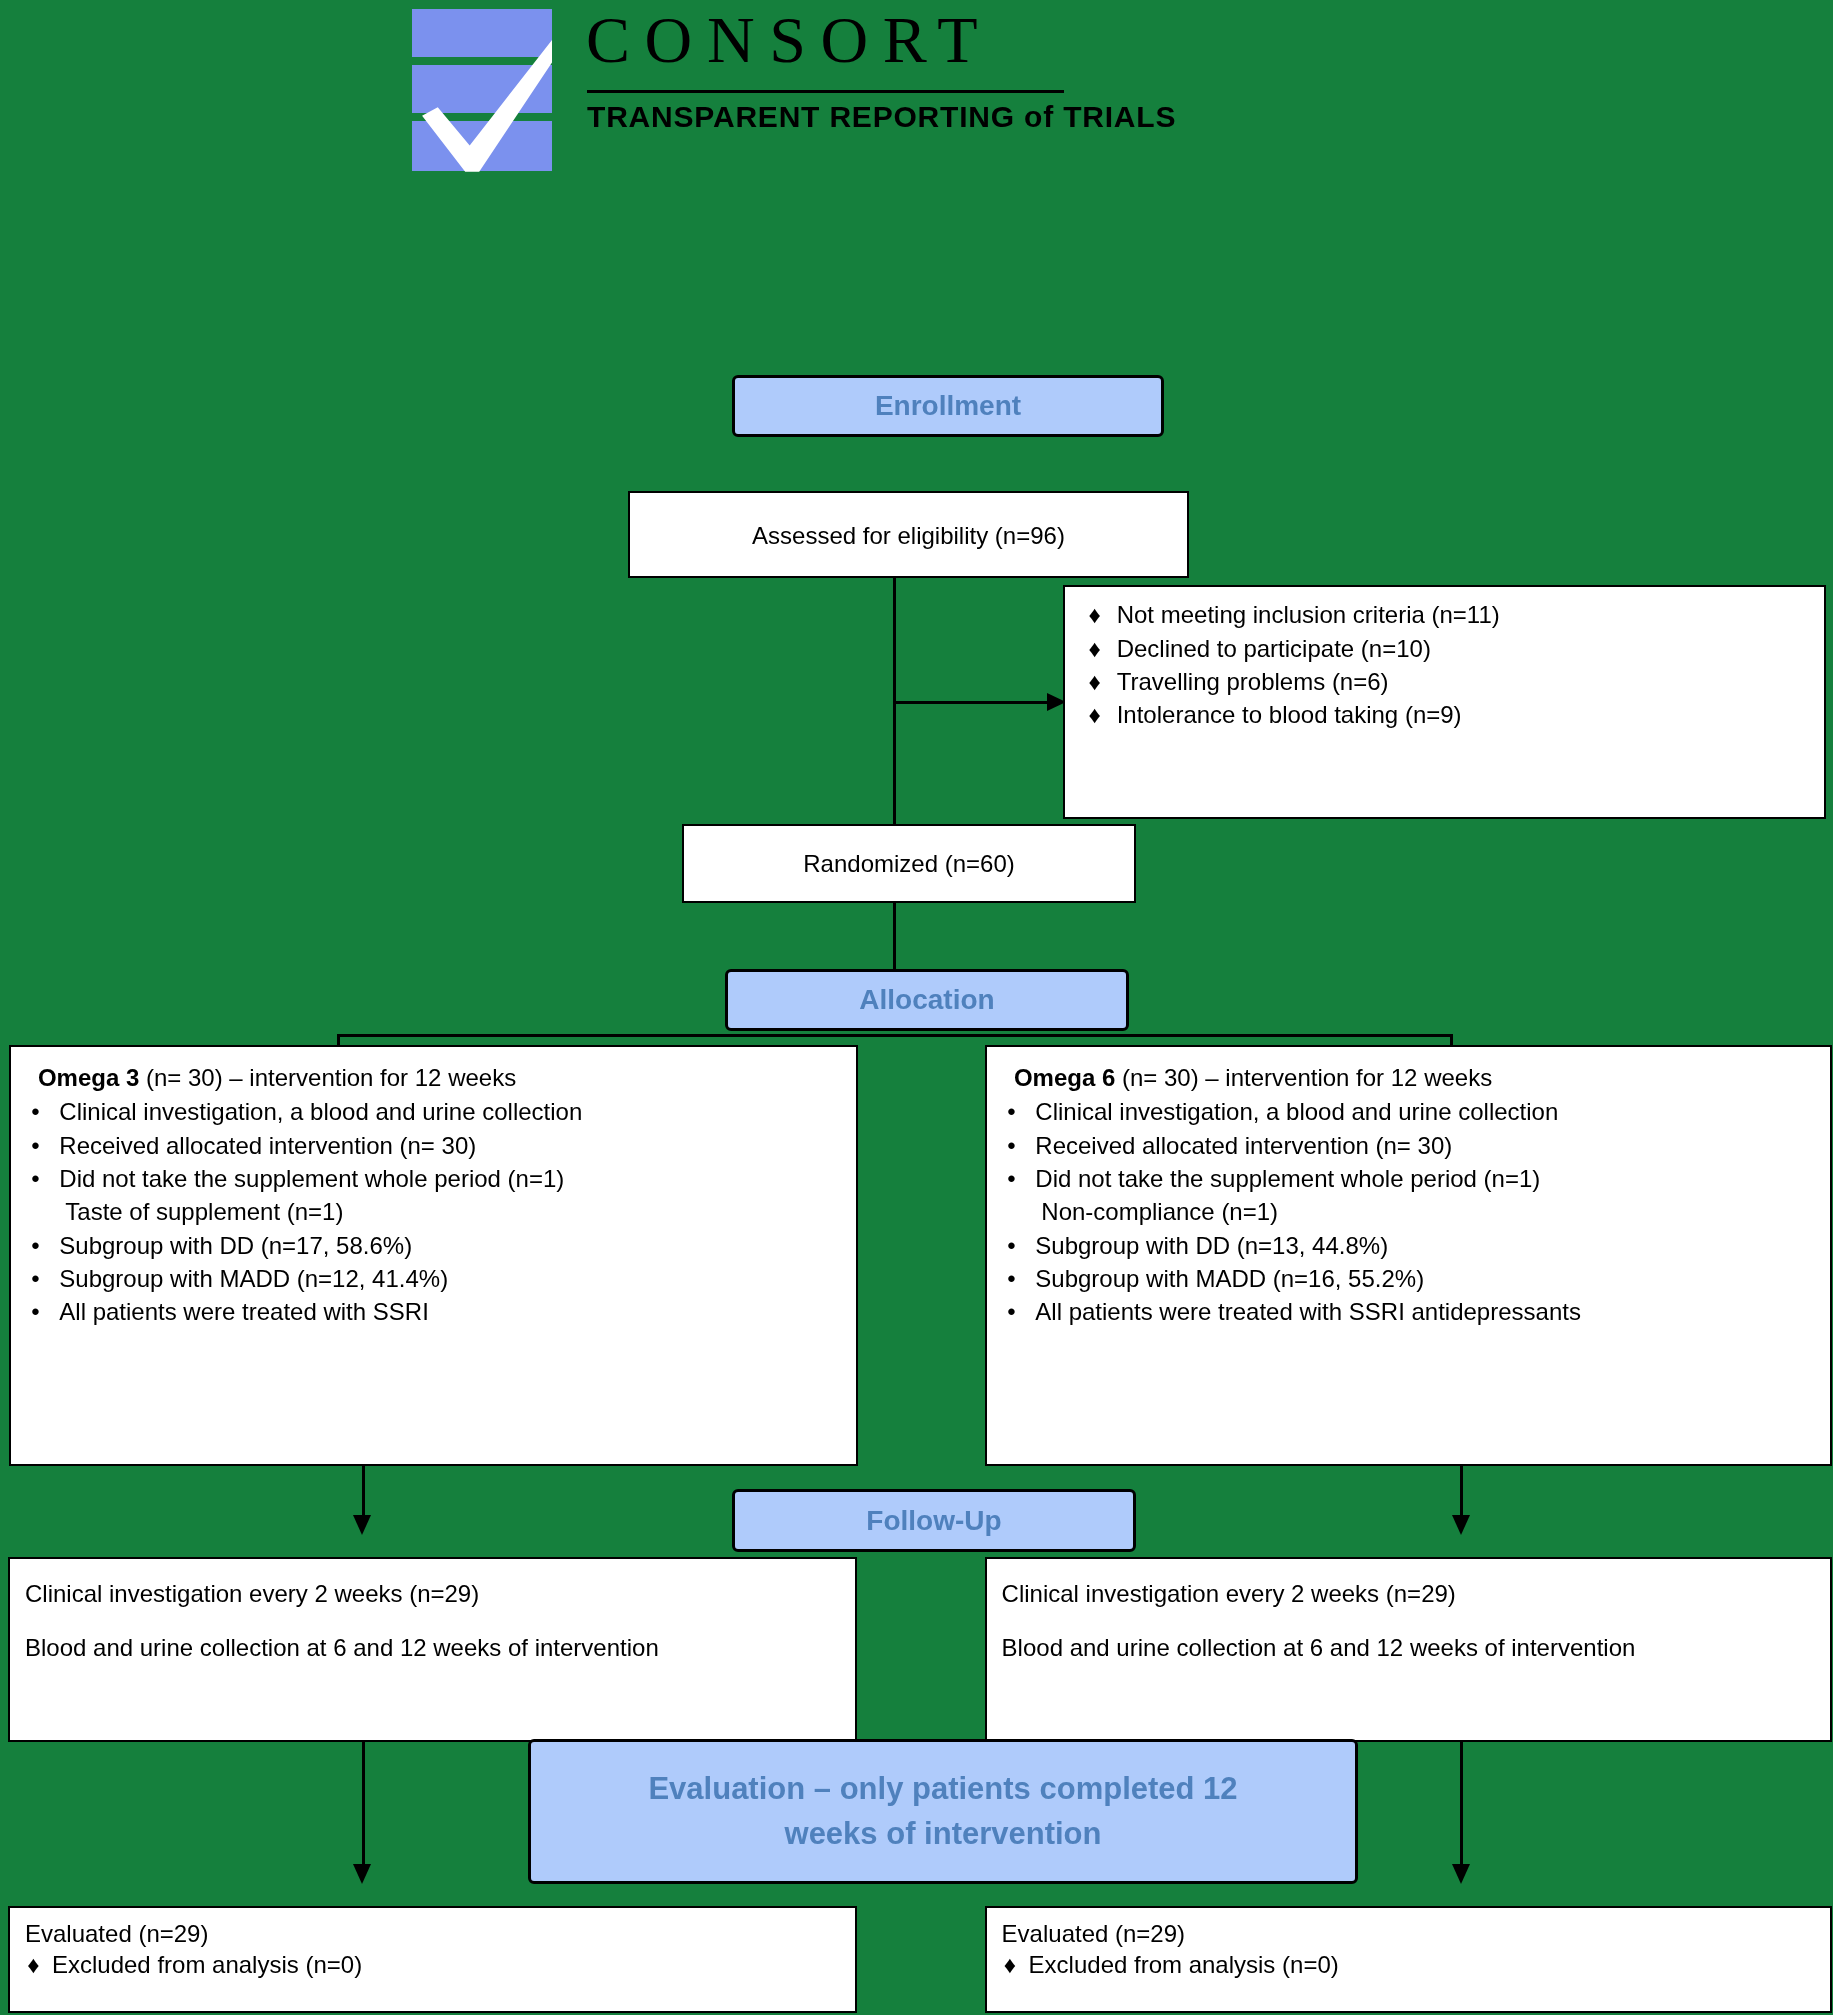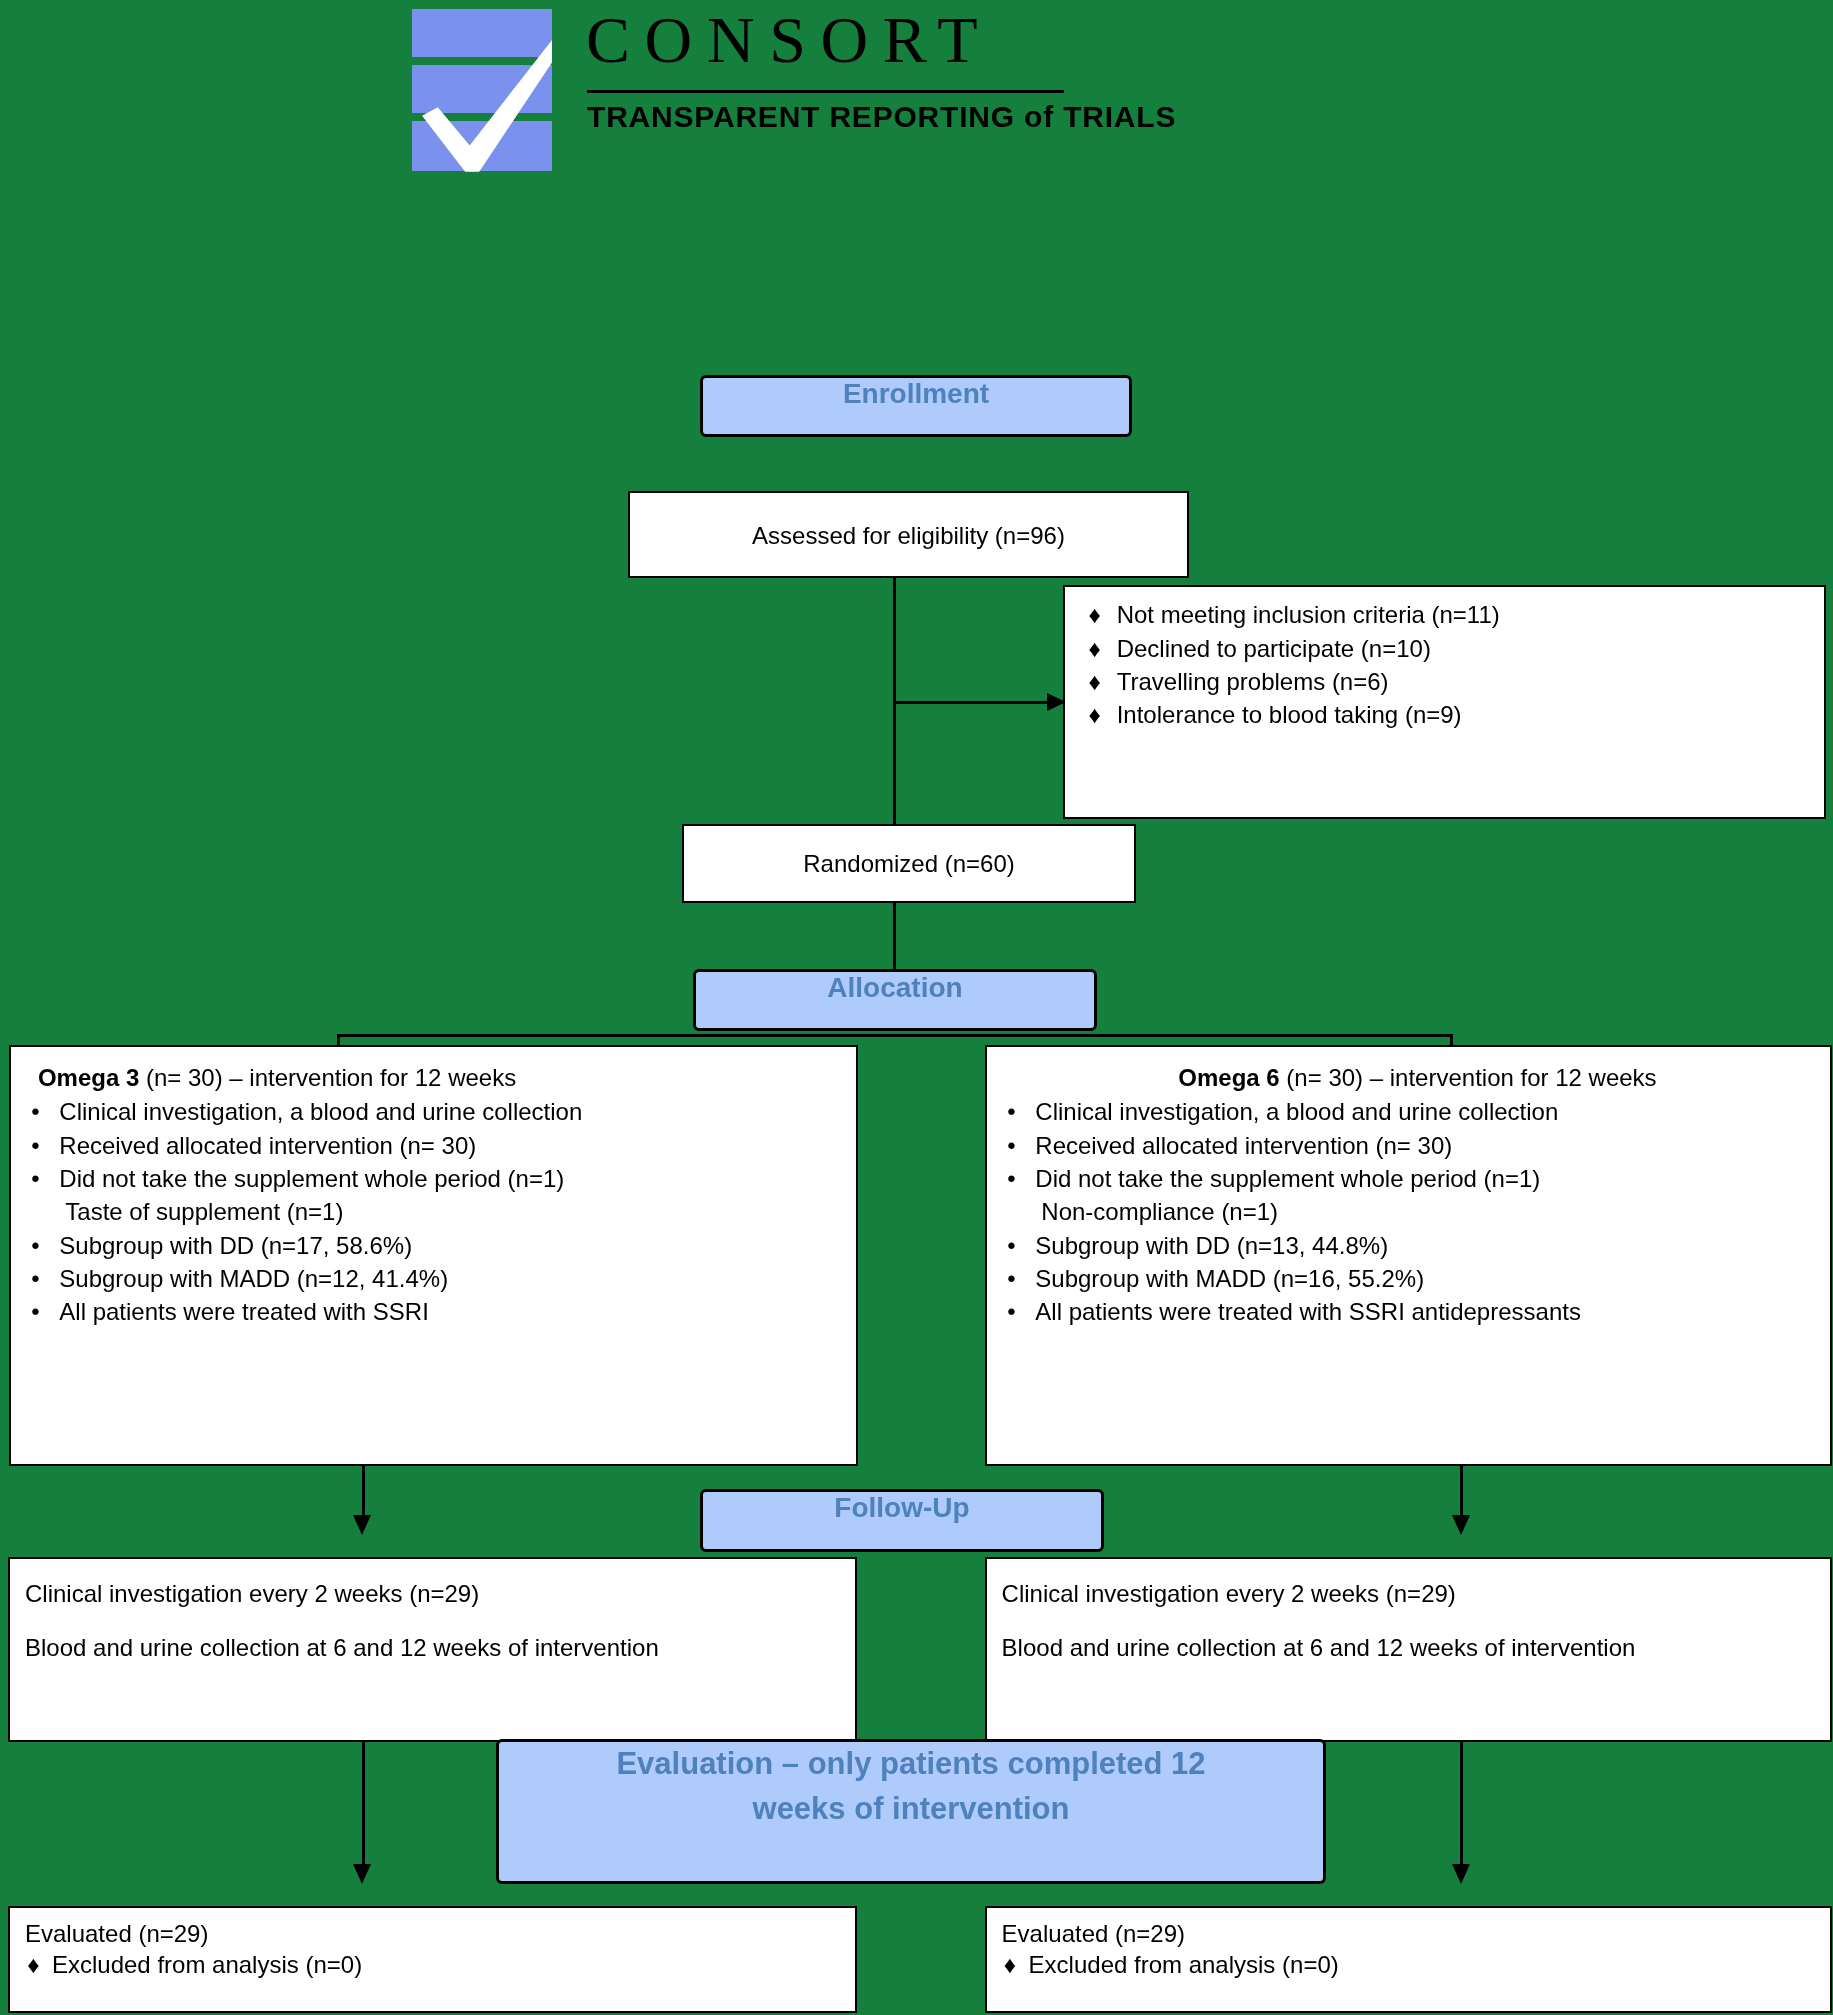--- a/index.html
+++ b/index.html
@@ -60,25 +60,27 @@
   }
 
   
   .banner{
     position:absolute;
     background:#AFCBFB;
     border:3.9px solid #000;
     border-radius:6px;
     box-sizing:border-box;
     display:flex;
+    align-items:center;
     justify-content:center;
     text-align:center;
     color:#4F81BD;
     font-weight:700;
     z-index:5;
+    margin-left:32px;
   }
 
   
   .ln{position:absolute;background:#000;}
   .vl{width:2.8px;}
   .hl{height:2.8px;}
   .arrow-d{
     position:absolute;
     width:0;height:0;
     border-left:9.5px solid transparent;
@@ -215,21 +217,21 @@
         <li>
           <span class="bullet">•</span>
           <span>All patients were treated with SSRI</span>
         </li>
       </ul>
     </div>
   </div>
 
   <div class="box" style="left:985px;top:1045px;width:847px;height:421px;">
     <div style="padding:14.6px 9px 0 12.3px;">
-      <div class="hdr-line" style="padding-left:14.6px;text-align:center;"><b>Omega 6</b><span> (n= 30) – intervention for 12 weeks</span></div>
+      <div class="hdr-line" style="padding-left:14.6px;"><b>Omega 6</b><span> (n= 30) – intervention for 12 weeks</span></div>
       <ul class="bl">
         <li>
           <span class="bullet">•</span>
           <span>Clinical investigation, a blood and urine collection</span>
         </li>
         <li>
           <span class="bullet">•</span>
           <span>Received allocated intervention (n= 30)</span>
         </li>
         <li>

